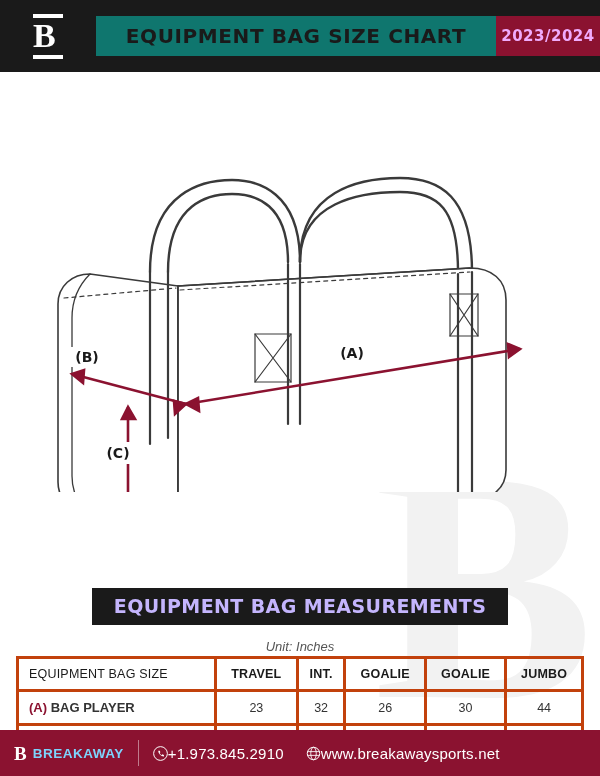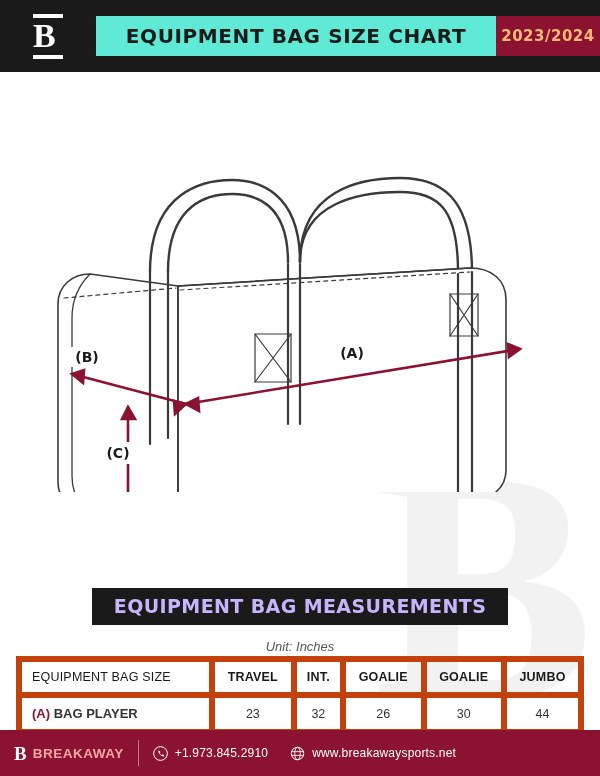--- a/index.html
+++ b/index.html
@@ -43,21 +43,21 @@
     display: inline-block;
   }
   .logo-mark .bar {
     display: block;
     width: 30px; height: 4px;
     background: #ffffff;
     margin: 2px 0 1px 0;
   }
   .title-plate {
     flex: 1 1 auto;
-    background: #5eead4;
+    background: #0f766e;
     height: 40px;
     display: flex;
     align-items: center;
     justify-content: center;
     margin: 0 0 0 0;
     text-align: right;
   }
   .title-plate h1 {
     font-size: 20px;
     font-weight: bold;
@@ -68,21 +68,21 @@
   }
   .season-plate {
     flex: 0 0 104px;
     background: #8b1230;
     height: 40px;
     display: flex;
     align-items: center;
     justify-content: center;
   }
   .season-plate span {
-    color: #fdba74;
+    color: #f0abfc;
     font-size: 15px;
     font-weight: bold;
     letter-spacing: 0.5px;
     font-family: "DejaVu Sans", sans-serif;
   }
 
   
   .watermark {
     position: absolute;
     right: 6px;
@@ -139,21 +139,21 @@
     z-index: 1;
     padding: 0 16px;
   }
   table {
     width: 100%;
     border-collapse: collapse;
     font-size: 12.5px;
     color: #1a1a1a;
   }
   table th, table td {
-    border: 6px solid #c2410c;
+    border: 3px solid #c2410c;
     padding: 8px 6px;
     text-align: center;
     font-weight: normal;
   }
   table thead th {
     font-weight: bold;
     font-size: 12.5px;
     letter-spacing: 0.2px;
   }
   table thead th.row-label-head {
@@ -195,42 +195,42 @@
   }
   .footer-logo .fl-mark {
     color: #ffffff;
     font-family: "Liberation Serif", serif;
     font-weight: bold;
     font-size: 19px;
     line-height: 1;
     letter-spacing: -1px;
   }
   .footer-logo .fl-text {
-    color: #fca5a5;
+    color: #7dd3fc;
     font-size: 13.5px;
     font-weight: bold;
     letter-spacing: 0.5px;
   }
   .footer-divider {
     width: 1px;
     height: 26px;
     background: rgba(255,255,255,0.45);
     margin: 0 14px;
   }
   .footer-items {
     display: flex;
     align-items: center;
     flex: 1 1 auto;
     gap: 22px;
   }
   .footer-item {
     display: flex;
-    gap: 7px;
+    align-items: center;
     color: #ffffff;
-    font-size: 12px;
+    font-size: 15px;
     letter-spacing: 0.2px;
   }
   .footer-item svg { flex: 0 0 auto; }
 </style>
 </head>
 <body>
 
 <div class="page">
 
   <div class="watermark">B</div>

